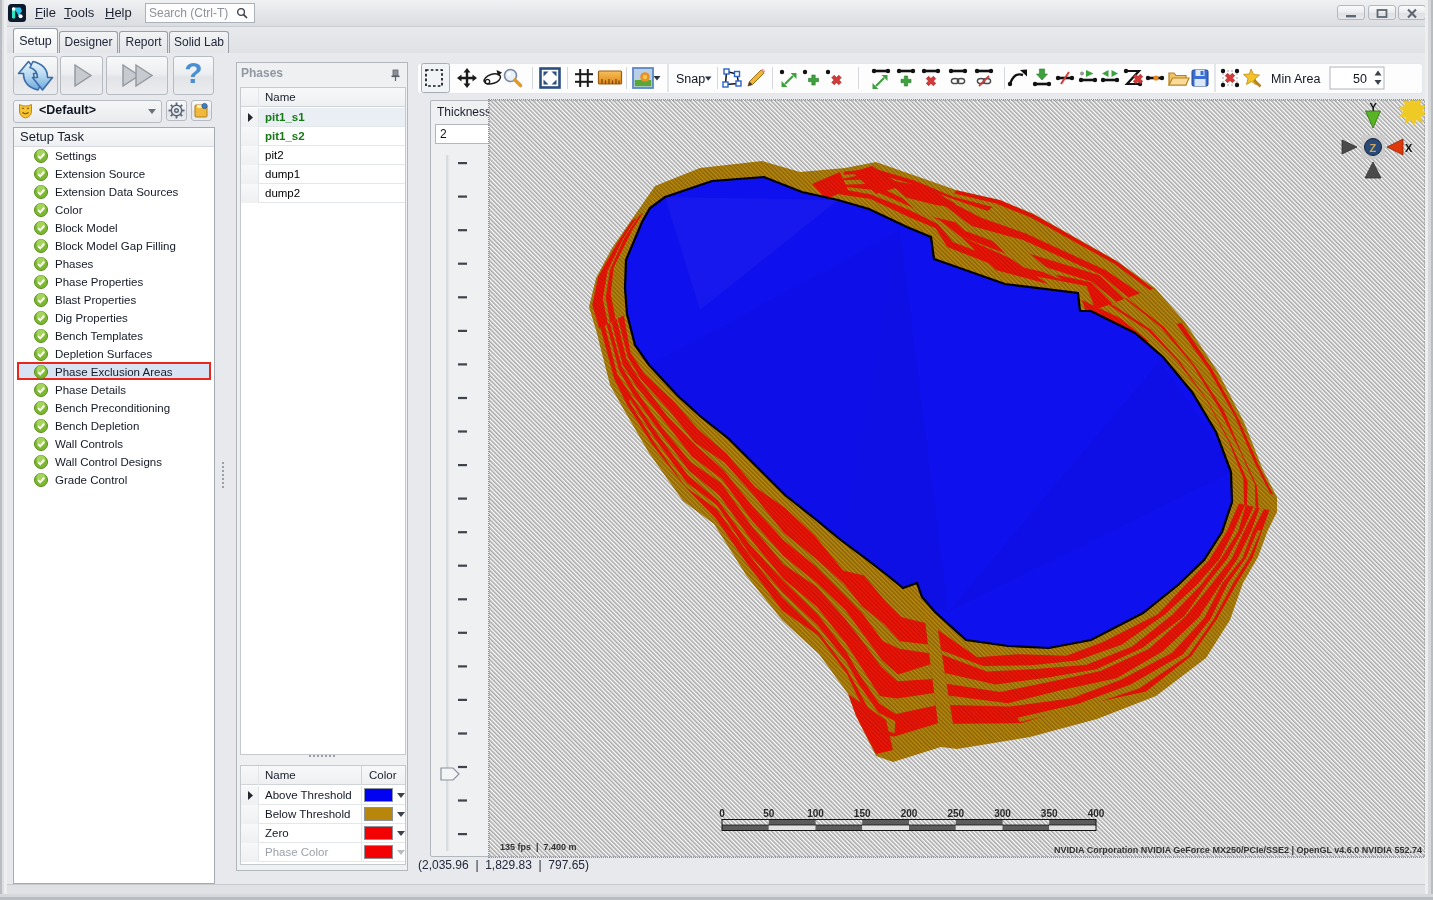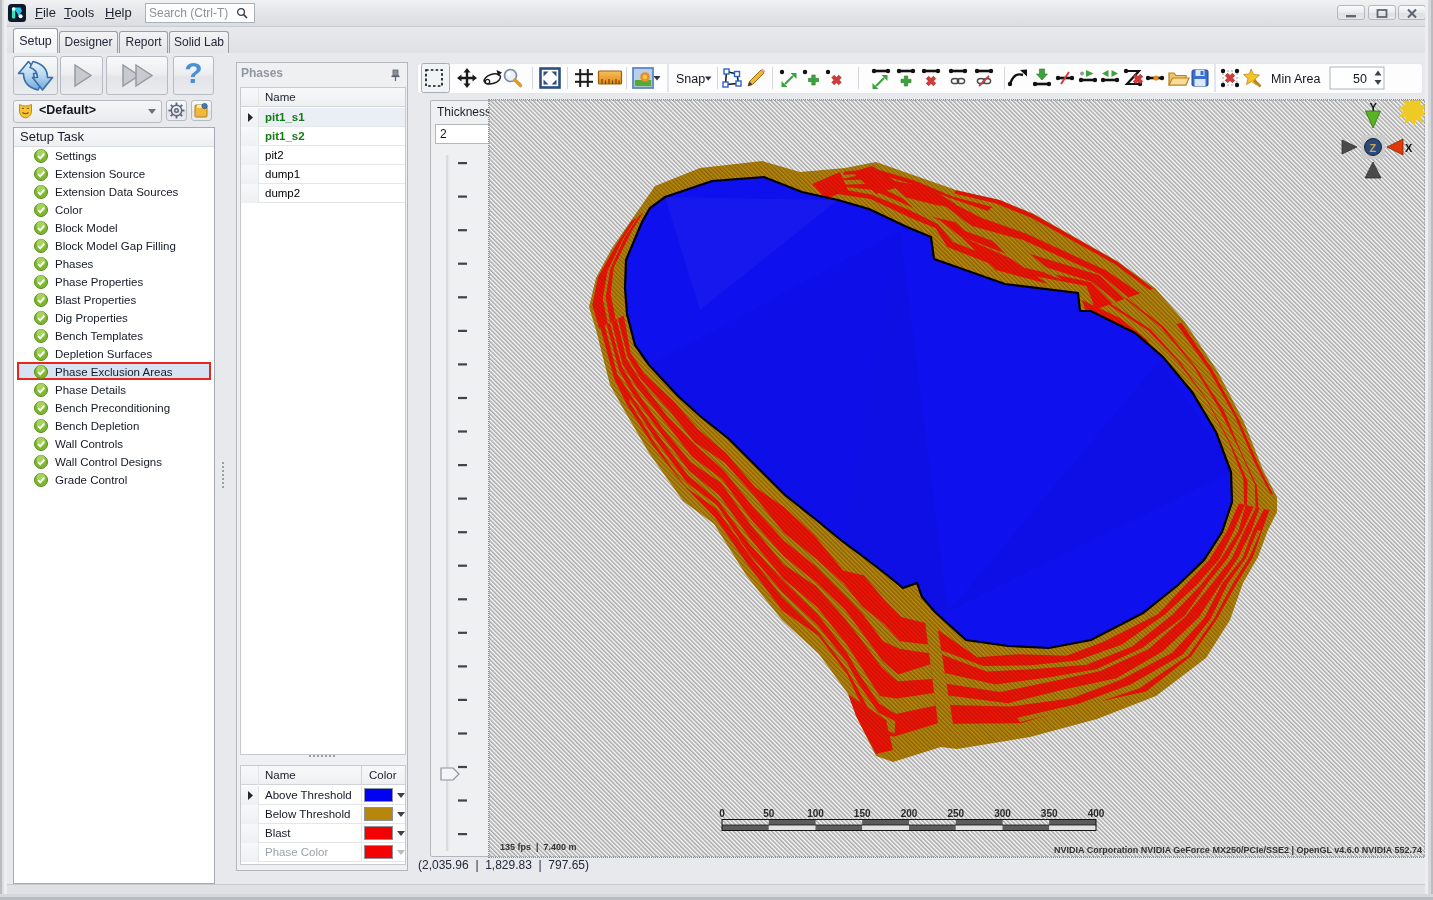--- a/index.html
+++ b/index.html
@@ -443,21 +443,21 @@
         <div class="mk"></div>
         <div class="nm" style="color:#141926">Below Threshold</div>
         <div style="position:absolute;left:120px;top:0;width:1px;height:19px;background:#e4e7ea"></div>
         <div style="position:absolute;left:123px;top:2px;width:29px;height:14px;background:#b8860b;border:1px solid #8d939c"></div>
         <svg style="position:absolute;left:156px;top:7px" width="8" height="5">
           <path d="M0 0 L8 0 L4 5 Z" fill="#3c424c"></path>
         </svg>
       </div>
 <div class="prow" style="top:58px;">
         <div class="mk"></div>
-        <div class="nm" style="color:#141926">Blast</div>
+        <div class="nm" style="color:#141926">Zero</div>
         <div style="position:absolute;left:120px;top:0;width:1px;height:19px;background:#e4e7ea"></div>
         <div style="position:absolute;left:123px;top:2px;width:29px;height:14px;background:#f20202;border:1px solid #8d939c"></div>
         <svg style="position:absolute;left:156px;top:7px" width="8" height="5">
           <path d="M0 0 L8 0 L4 5 Z" fill="#3c424c"></path>
         </svg>
       </div>
 <div class="prow" style="top:77px;">
         <div class="mk"></div>
         <div class="nm" style="color:#9ba1ab">Phase Color</div>
         <div style="position:absolute;left:120px;top:0;width:1px;height:19px;background:#e4e7ea"></div>

